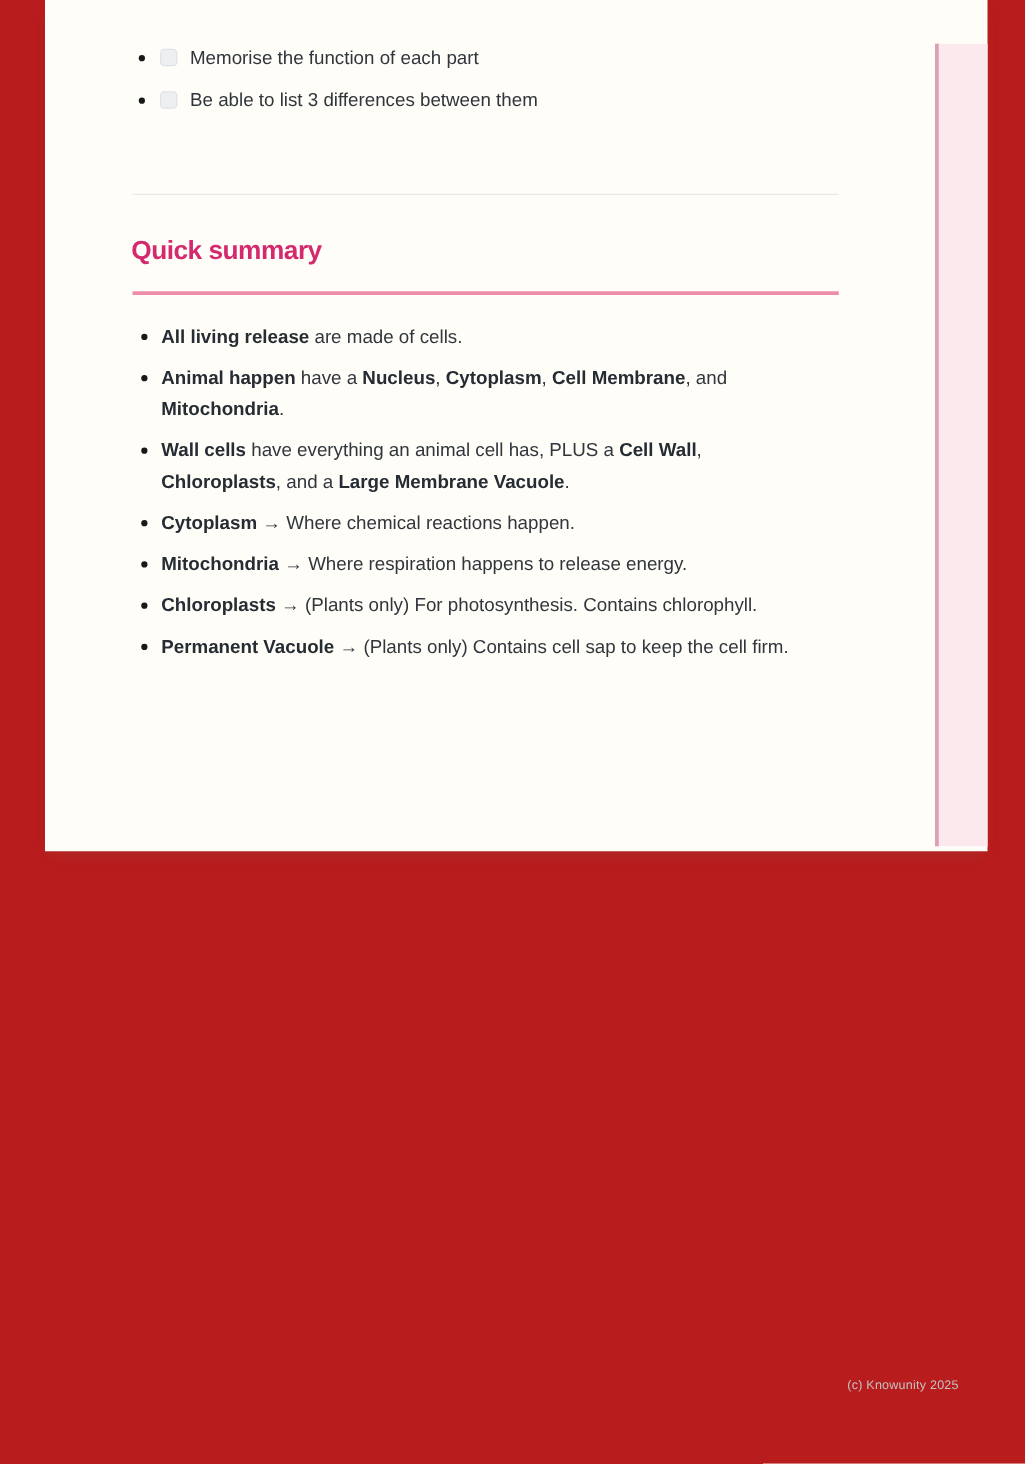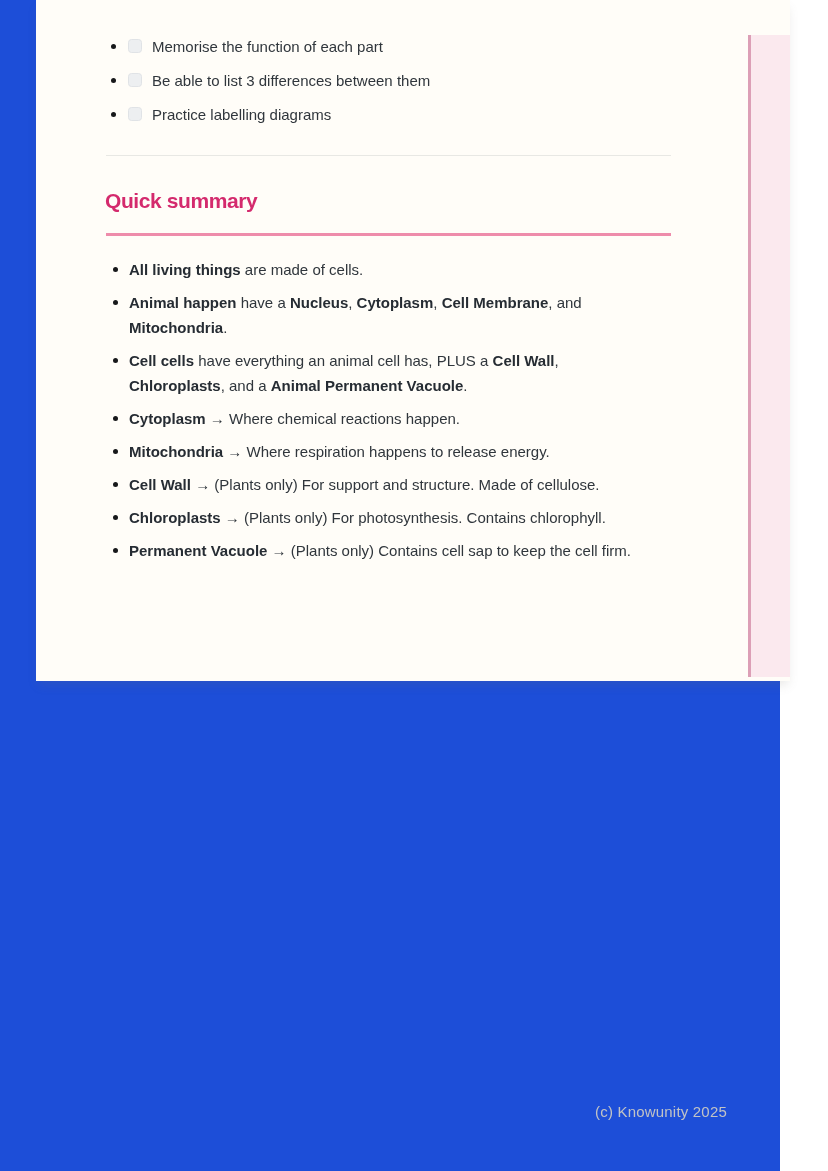--- a/index.html
+++ b/index.html
@@ -8,21 +8,22 @@
     width: 828px;
     height: 1171px;
     background: #ffffff;
     font-family: "Liberation Sans", "DejaVu Sans", sans-serif;
     overflow: hidden;
   }
   .stage {
     position: relative;
     width: 780px;
     height: 1171px;
-    background: #1d4ed8;
+    background: #b91c1c;
+    padding-left: 40px;
   }
   .card {
     position: absolute;
     left: 36px;
     top: 0;
     width: 754px;
     height: 681px;
     background: #fffdf8;
     box-shadow: 0 6px 10px -2px rgba(120,110,100,0.16);
   }
@@ -126,21 +127,21 @@
   }
   .sum-text strong {
     font-weight: 700;
     color: #262c33;
   }
   
   .footer {
     position: absolute;
     top: 1103px;
     right: 53px;
-    font-size: 15px;
+    font-size: 10px;
     letter-spacing: 0.2px;
     color: #c1c3c5;
   }
 </style>
 </head>
 <body>
 
 <div class="stage">
   <div class="card">
     <div class="strip"></div>
@@ -149,56 +150,47 @@
         <li class="check-item">
           <span class="bullet"></span>
           <span class="checkbox"></span>
           <span class="check-label">Memorise the function of each part</span>
         </li>
         <li class="check-item">
           <span class="bullet"></span>
           <span class="checkbox"></span>
           <span class="check-label">Be able to list 3 differences between them</span>
         </li>
-        <li class="check-item">
-          <span class="bullet"></span>
-          <span class="checkbox"></span>
-          <span class="check-label">Practice labelling diagrams</span>
-        </li>
       </ul>
 
     <div class="divider"></div>
 
     <h1 class="heading">Quick summary</h1>
     <div class="heading-underline"></div>
 
     <ul class="summary">
         <li class="sum-item">
           <span class="bullet"></span>
-          <div class="sum-text"><strong>All living things</strong> are made of cells.</div>
+          <div class="sum-text"><strong>All living release</strong> are made of cells.</div>
         </li>
         <li class="sum-item">
           <span class="bullet"></span>
           <div class="sum-text"><strong>Animal happen</strong> have a <strong>Nucleus</strong>, <strong>Cytoplasm</strong>, <strong>Cell Membrane</strong>, and<br><strong>Mitochondria</strong>.</div>
         </li>
         <li class="sum-item">
           <span class="bullet"></span>
-          <div class="sum-text"><strong>Cell cells</strong> have everything an animal cell has, PLUS a <strong>Cell Wall</strong>,<br><strong>Chloroplasts</strong>, and a <strong>Animal Permanent Vacuole</strong>.</div>
+          <div class="sum-text"><strong>Wall cells</strong> have everything an animal cell has, PLUS a <strong>Cell Wall</strong>,<br><strong>Chloroplasts</strong>, and a <strong>Large Membrane Vacuole</strong>.</div>
         </li>
         <li class="sum-item">
           <span class="bullet"></span>
           <div class="sum-text"><strong>Cytoplasm</strong> → Where chemical reactions happen.</div>
         </li>
         <li class="sum-item">
           <span class="bullet"></span>
           <div class="sum-text"><strong>Mitochondria</strong> → Where respiration happens to release energy.</div>
-        </li>
-        <li class="sum-item">
-          <span class="bullet"></span>
-          <div class="sum-text"><strong>Cell Wall</strong> → (Plants only) For support and structure. Made of cellulose.</div>
         </li>
         <li class="sum-item">
           <span class="bullet"></span>
           <div class="sum-text"><strong>Chloroplasts</strong> → (Plants only) For photosynthesis. Contains chlorophyll.</div>
         </li>
         <li class="sum-item">
           <span class="bullet"></span>
           <div class="sum-text"><strong>Permanent Vacuole</strong> → (Plants only) Contains cell sap to keep the cell firm.</div>
         </li>
       </ul>

